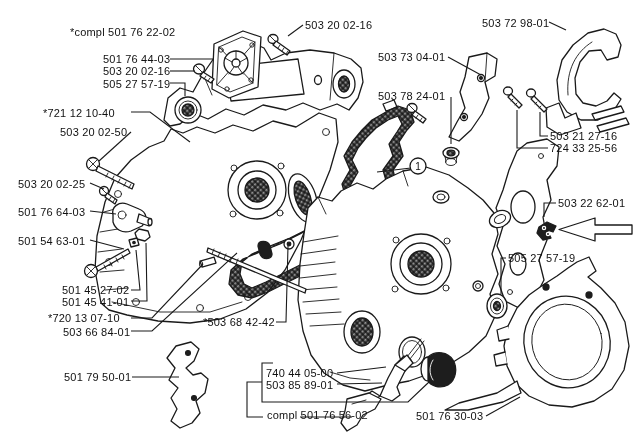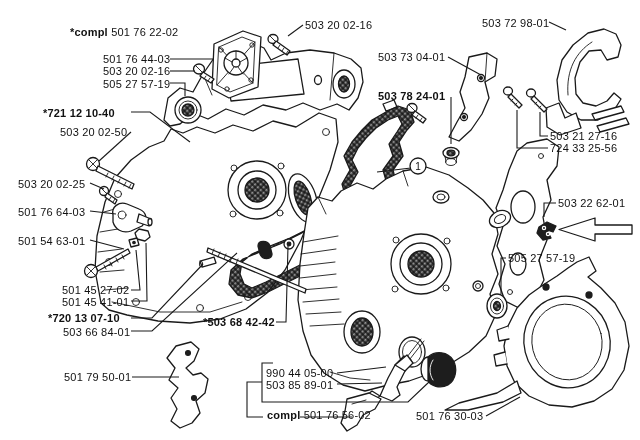--- a/index.html
+++ b/index.html
@@ -1,21 +1,21 @@
 <!DOCTYPE html>
 <html><head>
 <meta charset="utf-8">
 <style>
   html,body{margin:0;padding:0;background:#fff;}
   #stage{position:relative;width:640px;height:440px;background:#fff;overflow:hidden;
          font-family:"Liberation Sans",sans-serif;}
   #art{position:absolute;left:0;top:0;}
   .lbl{position:absolute;font-size:11px;line-height:12px;color:#111;white-space:nowrap;
        letter-spacing:.2px;font-family:"Liberation Sans",sans-serif;}
-  .b{font-weight:bold;}
+  .b{font-weight:normal;}
   
   #art path,#art line,#art polyline,#art circle,#art ellipse,#art polygon,#art rect{
       stroke:#1a1a1a;stroke-width:1.3;fill:none;stroke-linejoin:round;stroke-linecap:round;}
   #art .f{fill:#fff;}
   #art .dk{fill:#1d1d1d;stroke:#1d1d1d;}
   #art .ht{fill:url(#hb);}
   #art .thin{stroke-width:.9;}
   #art .ldr{stroke-width:1.1;fill:none;stroke-linejoin:miter;stroke-linecap:butt;}
   #art .wt{stroke:#fff;}
   #art text{stroke:none;fill:#111;}
@@ -288,20 +288,20 @@
 <div class="lbl" style="left:64px;top:371px">501 79 50-01</div>
 <div class="lbl" style="left:305px;top:19px">503 20 02-16</div>
 <div class="lbl" style="left:482px;top:17px">503 72 98-01</div>
 <div class="lbl" style="left:378px;top:51px">503 73 04-01</div>
 <div class="lbl b" style="left:378px;top:90px">503 78 24-01</div>
 <div class="lbl" style="left:550px;top:130px">503 21 27-16</div>
 <div class="lbl" style="left:550px;top:142px">724 33 25-56</div>
 <div class="lbl" style="left:558px;top:197px">503 22 62-01</div>
 <div class="lbl" style="left:508px;top:252px">505 27 57-19</div>
 <div class="lbl b" style="left:203px;top:316px">*503 68 42-42</div>
-<div class="lbl" style="left:266px;top:367px">990 44 05-00</div>
+<div class="lbl" style="left:266px;top:367px">740 44 05-00</div>
 <div class="lbl" style="left:266px;top:379px">503 85 89-01</div>
 
 <div class="lbl" style="left:267px;top:409px"><span class="b">compl</span> <span>501 76 56-02</span></div>
 
 <div class="lbl" style="left:416px;top:410px">501 76 30-03</div>
 
 </div>
 
 </body></html>

